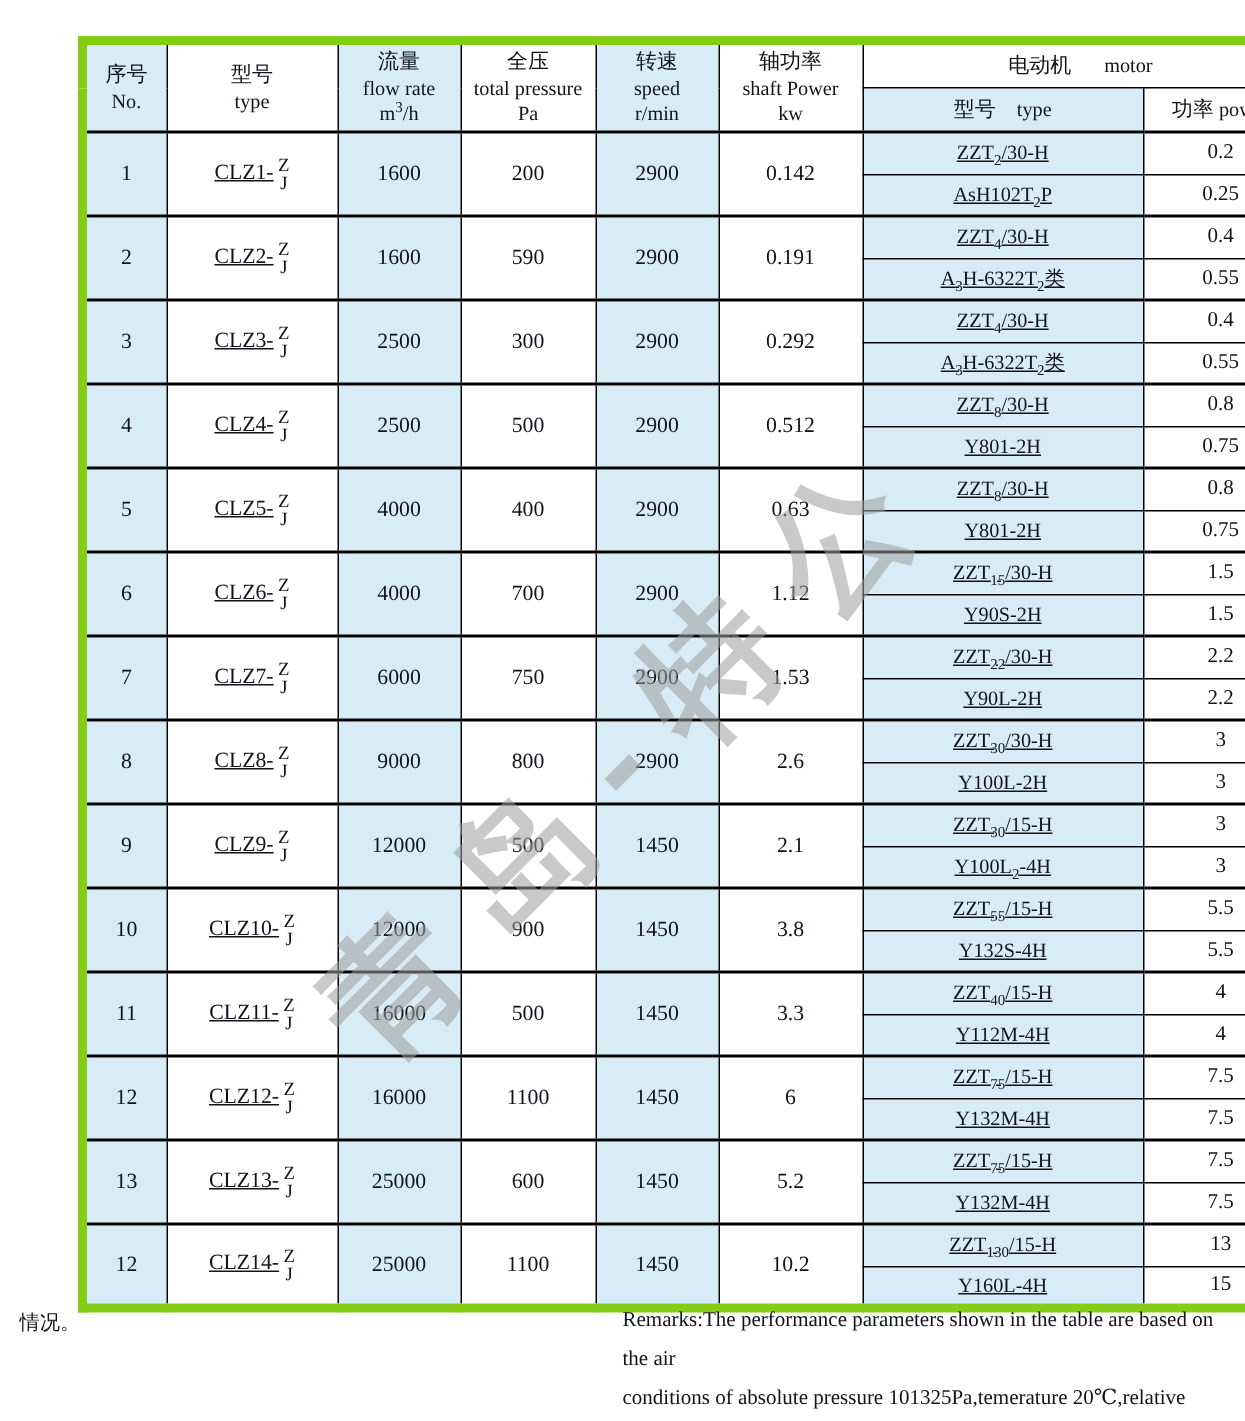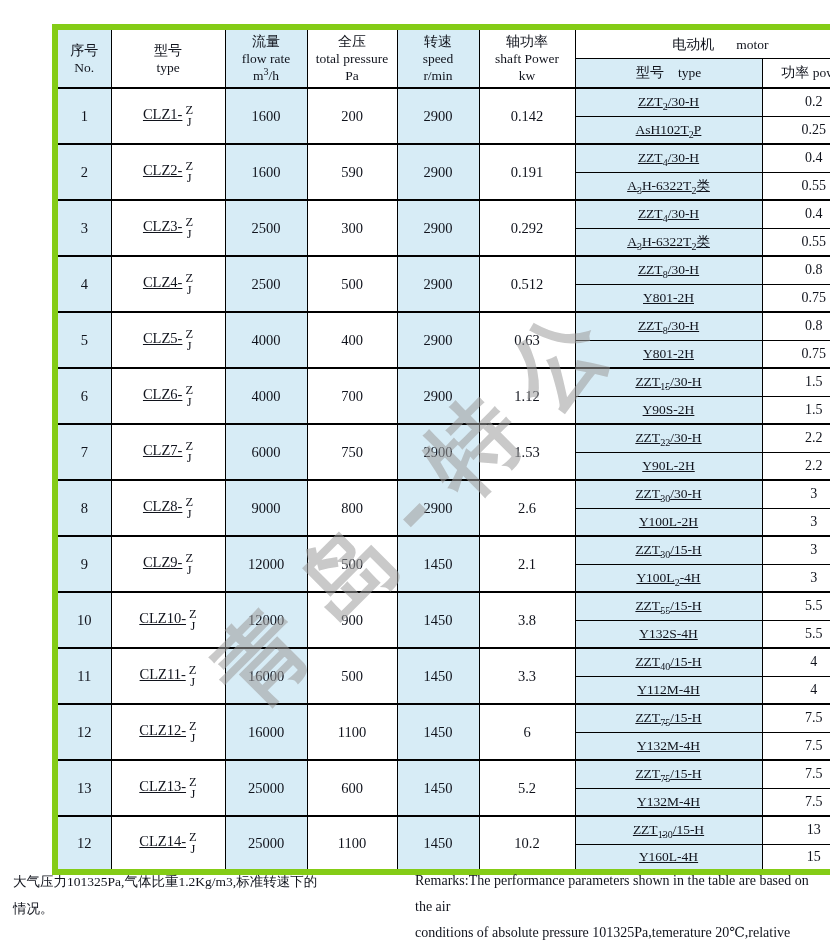--- a/index.html
+++ b/index.html
@@ -350,21 +350,20 @@
           <td class="blue motor-type"><span>Y160L-4H</span></td>
           <td class="white motor-power">15</td>
         </tr>
       </tbody>
   </table>
 
   <div class="watermark">青岛-特公</div>
 
   <div class="remarks">
     <div class="remarks-zh">
-      <div>大气压力101325Pa,气体比重1.2Kg/m3,标准转速下的</div>
       <div>情况。</div>
     </div>
     <div class="remarks-en">
       <div>Remarks:The performance parameters shown in the table are based on the air</div>
       <div>conditions of absolute pressure 101325Pa,temerature 20℃,relative humidity50%,</div>
 
     </div>
   </div>
 
 </div>

